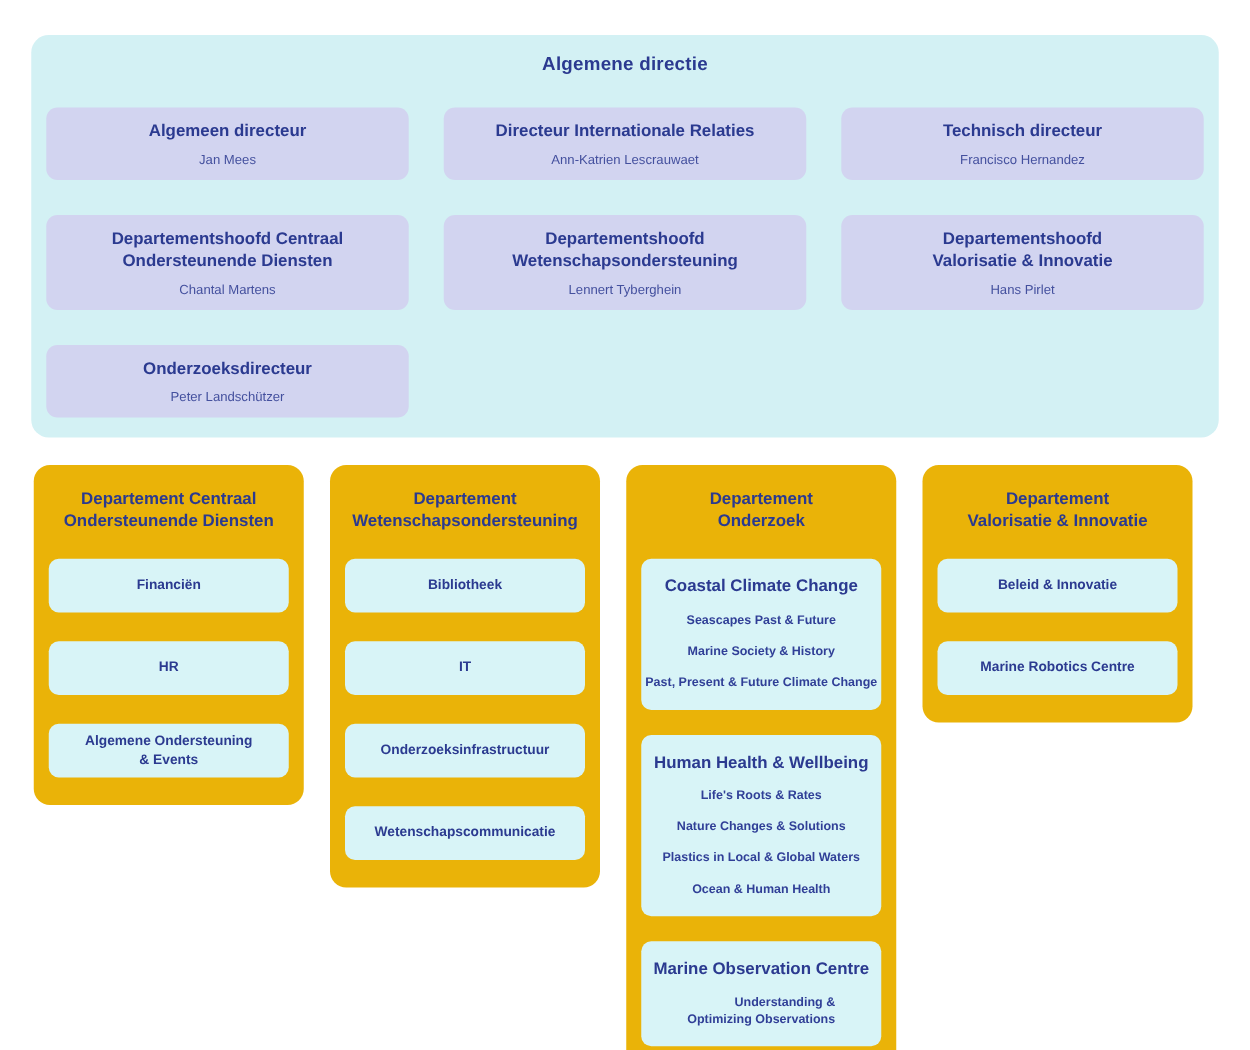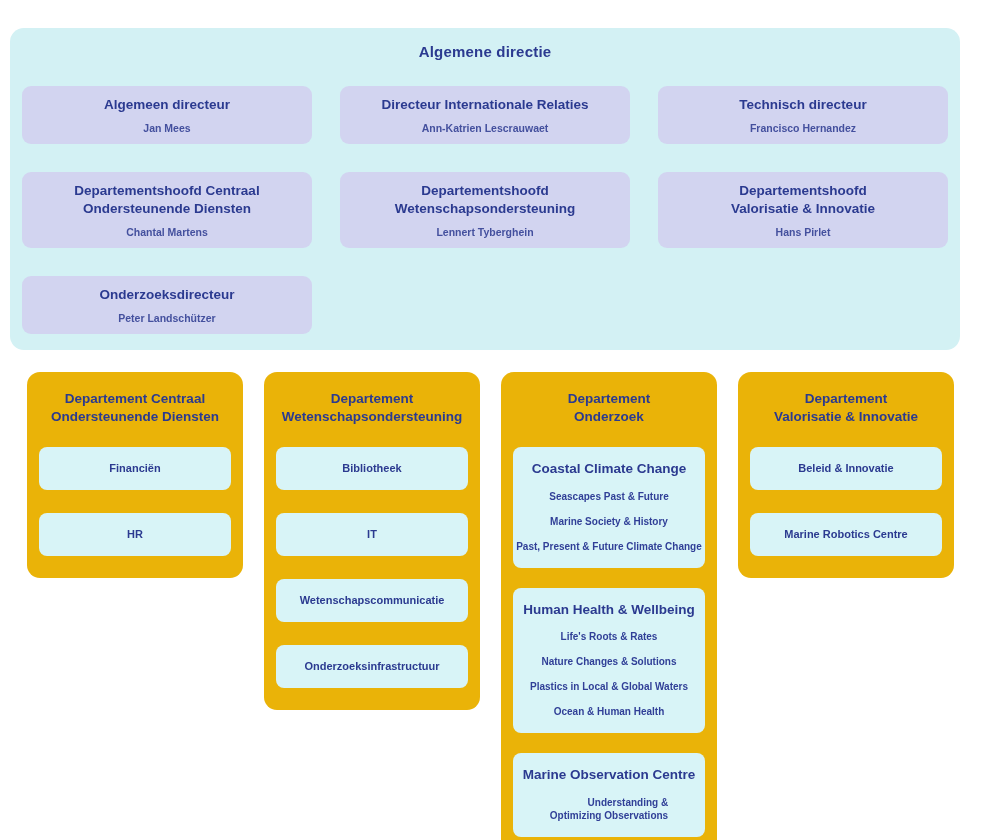--- a/index.html
+++ b/index.html
@@ -5,37 +5,37 @@
   html, body { margin: 0; padding: 0; background: #ffffff; }
   body {
     width: 1000px; height: 840px;
     font-family: "Liberation Sans", "DejaVu Sans", sans-serif;
     color: #2b3a90;
   }
   .page { position: relative; width: 1000px; height: 840px; background: #ffffff; border-radius: 28px; overflow: hidden; }
 
   
   .top-panel {
-    position: absolute; left: 10px; top: 28px; width: 950px; height: 322px;
+    position: absolute; left: 25px; top: 28px; width: 950px; height: 322px;
     background: #d3f1f4; border-radius: 14px; box-sizing: border-box;
     padding: 15px 12px 24px;
   }
   .top-title {
     margin: 0 0 26px; text-align: center;
     font-size: 15px; font-weight: 700; color: #2b3a90; letter-spacing: .2px;
   }
   .dir-grid { display: grid; grid-template-columns: repeat(3, 1fr); column-gap: 19px; row-gap: 25px; gap: 28px; }
   .dir-box {
     background: #d2d4f0; border-radius: 9px; min-height: 58px; box-sizing: border-box;
     display: flex; flex-direction: column; align-items: center; justify-content: center;
     text-align: center; padding: 8px 12px;
   }
   .dir-box.tall { min-height: 76px; }
   .dir-role { font-weight: 700; font-size: 13.5px; line-height: 1.3; color: #2b3a90; white-space: pre-line; }
-  .dir-name { margin-top: 9px; font-size: 10.5px; font-weight: 700; color: #44509e; text-align: right; }
+  .dir-name { margin-top: 9px; font-size: 10.5px; font-weight: 400; color: #44509e; text-align: right; }
 
   
   .departments {
     position: absolute; left: 27px; top: 372px;
     display: flex; gap: 21px; align-items: flex-start;
   }
   .dept-col {
     width: 216px; box-sizing: border-box;
     background: #eab308; border-radius: 13px;
     padding: 10px 12px 22px;
@@ -113,36 +113,40 @@
 
     <div class="dept-col">
       <h2 class="dept-title">Departement Centraal
 Ondersteunende Diensten</h2>
       <div class="unit">
         <div class="unit-label">Financiën</div>
       </div>
       <div class="unit">
         <div class="unit-label">HR</div>
       </div>
+      <div class="unit">
+        <div class="unit-label">Algemene Ondersteuning
+&amp; Events</div>
+      </div>
     </div>
 
     <div class="dept-col">
       <h2 class="dept-title">Departement
 Wetenschapsondersteuning</h2>
       <div class="unit">
         <div class="unit-label">Bibliotheek</div>
       </div>
       <div class="unit">
         <div class="unit-label">IT</div>
       </div>
       <div class="unit">
-        <div class="unit-label">Wetenschapscommunicatie</div>
+        <div class="unit-label">Onderzoeksinfrastructuur</div>
       </div>
       <div class="unit">
-        <div class="unit-label">Onderzoeksinfrastructuur</div>
+        <div class="unit-label">Wetenschapscommunicatie</div>
       </div>
     </div>
 
     <div class="dept-col">
       <h2 class="dept-title">Departement
 Onderzoek</h2>
 
       <div class="unit research">
         <div class="unit-label">Coastal Climate Change</div>
         <div class="subunit">Seascapes Past &amp; Future</div>

